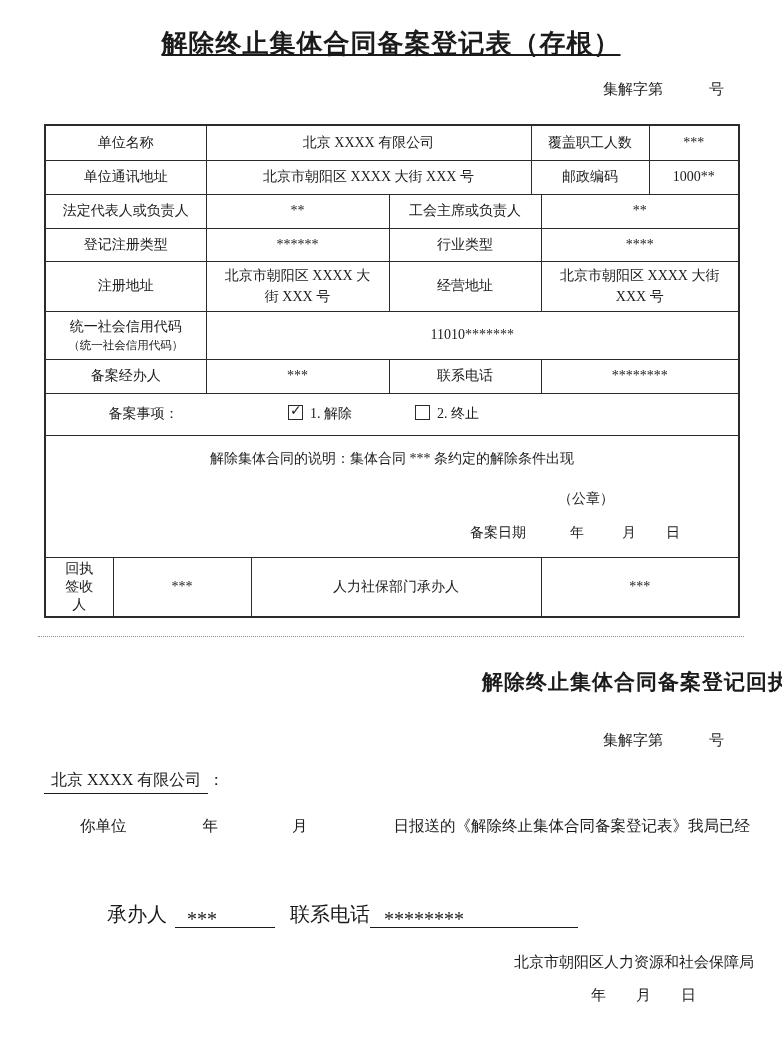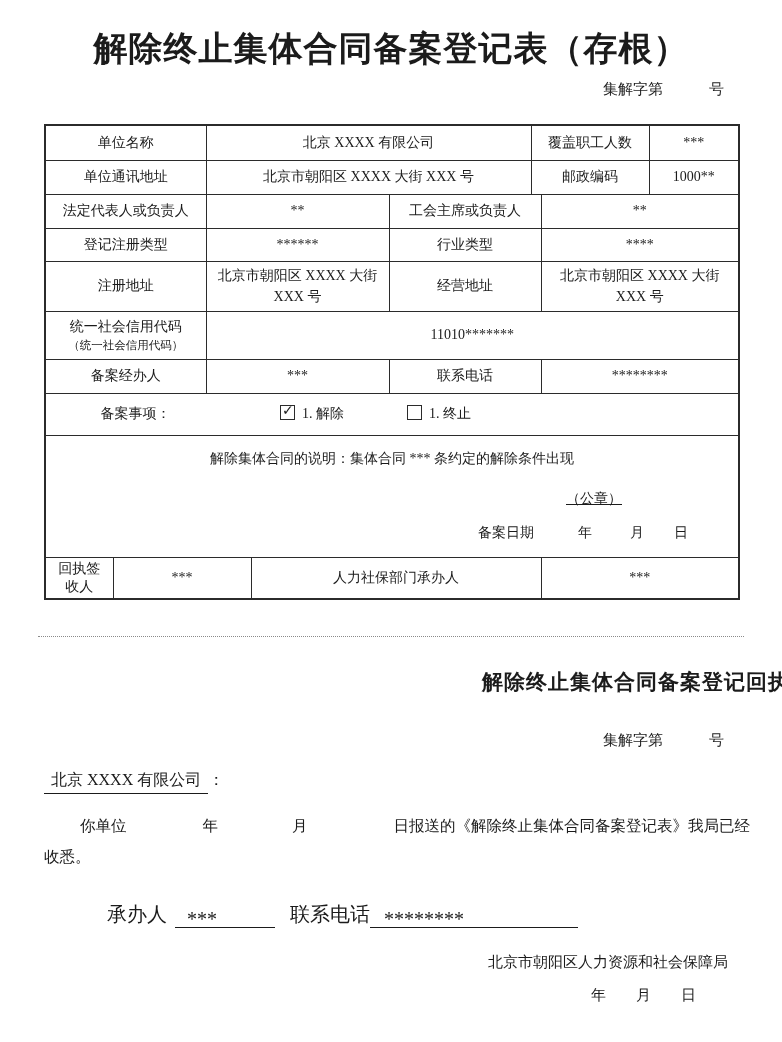--- a/index.html
+++ b/index.html
@@ -2,48 +2,48 @@
 <html><head>
 <meta charset="utf-8">
 <style>
   html,body{margin:0;padding:0;background:#fff;}
   .page{
     position:relative;width:782px;height:1042px;background:#ffffff;
     font-family:"Liberation Serif","DejaVu Serif",serif;color:#1b1b1b;overflow:hidden;
   }
   .title1{position:absolute;top:26px;left:0;width:100%;text-align:center;
     font-family:"Liberation Sans","DejaVu Sans",sans-serif;font-weight:bold;
-    font-size:34px;letter-spacing:1px;}
+    font-size:26px;letter-spacing:1px;text-decoration:underline;}
   .title2{position:absolute;top:668px;left:0;width:100%;text-align:right;
     font-family:"Liberation Sans","DejaVu Sans",sans-serif;font-weight:bold;
     font-size:21px;letter-spacing:1px;padding-left:8px;}
   .refline{position:absolute;left:0;width:100%;display:flex;justify-content:flex-end;
     box-sizing:border-box;font-size:15px;text-align:right;}
   .ref1{top:80px;padding-right:58px;}
   .ref2{top:731px;padding-right:58px;}
   .refline .refgap{display:inline-block;width:46px;}
   table.form{position:absolute;left:44px;top:124px;width:694px;border-collapse:collapse;
     table-layout:fixed;font-size:14px;}
   table.form td{border:1px solid #2b2b2b;text-align:center;vertical-align:middle;
-    padding:2px 8px;overflow:hidden;}
+    padding:2px 16px;overflow:hidden;}
   table.form{border:2px solid #2b2b2b;}
   .r1{height:35px}.r2{height:34px}.r3{height:34px}.r4{height:33px}.r5{height:50px}
   .r6{height:48px}.r7{height:34px}.r8{height:42px}.r9{height:122px}.r10{height:34px}
   td.addr{line-height:1.5;}
   .sublbl{font-size:11.5px;margin-top:2px;}
   td.itemsCell{text-align:left;vertical-align:middle;padding-left:5px;}
   .itemsFlex{display:flex;align-items:center;}
   .itemsFlex .ilabel{flex:0 0 163px;}
   .itemsFlex .opt1{flex:0 0 190px;}
   .cb{position:relative;width:13px;height:13px;border:1px solid #2b2b2b;
     display:inline-block;vertical-align:-2px;margin-right:7px;background:#fff;}
   .cb.checked::after{content:"✓";position:absolute;left:1px;top:-4px;font-size:14px;
     font-weight:bold;font-family:"DejaVu Sans",sans-serif;}
   td.noteCell{text-align:left;vertical-align:top;padding:12px 6px 6px 6px;}
-  .sealLine{text-align:right;padding-right:108px;margin-top:22px;text-decoration:underline;}
+  .sealLine{text-align:right;padding-right:108px;margin-top:22px;}
   .dateLine{display:flex;justify-content:flex-end;padding-right:42px;margin-top:16px;}
   .dateLine .g1{margin-left:44px;}
   .dateLine .g2{margin-left:38px;}
   .dateLine .g3{margin-left:30px;}
   .divider{position:absolute;top:636px;left:38px;width:706px;border-top:1px dotted #8a8a8a;}
   .companyLine{position:absolute;top:759px;left:44px;font-size:16px;margin-top:11px;}
   .companyLine .uline{display:inline-block;border-bottom:1.5px solid #1b1b1b;
     padding:0 7px 2px 7px;}
   .bodyText{position:absolute;top:810px;left:44px;width:700px;font-size:15.5px;
     line-height:31px;}
@@ -52,21 +52,21 @@
   .bodyText .bg2{display:inline-block;width:74px;}
   .bodyText .bg3{display:inline-block;width:86px;}
   .handlerLine{position:absolute;top:901px;left:79px;font-size:20px;
     display:flex;align-items:flex-end;margin-left:28px;}
   .blank{display:inline-block;border-bottom:1.5px solid #1b1b1b;height:20px;
     box-sizing:border-box;}
   .blank1{width:100px;margin-left:8px;padding-left:12px;}
   .blank2{width:208px;padding-left:14px;}
   .phoneLbl{margin-left:15px;}
   .authority{position:absolute;top:953px;left:0;width:100%;box-sizing:border-box;
-    text-align:right;padding-right:54px;font-size:15px;}
+    text-align:right;padding-right:28px;font-size:15px;}
   .footerDate{position:absolute;top:986px;left:0;width:100%;box-sizing:border-box;
     display:flex;justify-content:flex-end;padding-right:86px;font-size:15px;}
   .footerDate .fg{margin-left:30px;}
 </style>
 </head>
 <body>
 
 <div class="page">
 
   <div class="title1">解除终止集体合同备案登记表（存根）</div>
@@ -133,21 +133,21 @@
       <td colspan="2">********</td>
     </tr>
     <tr class="r8">
       <td colspan="8" class="itemsCell">
         <div class="itemsFlex">
           <span class="ilabel">备案事项：</span>
           <span class="opt1">
             <span class="cb checked"></span><span>1. 解除</span>
           </span>
           <span class="opt2">
-            <span class="cb"></span><span>1. 终止</span>
+            <span class="cb"></span><span>2. 终止</span>
           </span>
         </div>
       </td>
     </tr>
     <tr class="r9">
       <td colspan="8" class="noteCell">
         <div>
           <span>解除集体合同的说明：</span><span>集体合同 *** 条约定的解除条件出现</span>
         </div>
         <div class="sealLine">（公章）</div>
@@ -179,21 +179,20 @@
   </div>
 
   <div class="companyLine">
     <span class="uline">北京 XXXX 有限公司</span><span>：</span>
   </div>
 
   <div class="bodyText">
     <div style="white-space:nowrap">
       <span class="ind"></span><span>你单位</span><span class="bg1"></span><span>年</span><span class="bg2"></span><span>月</span><span class="bg3"></span><span>日报送的《解除终止集体合同备案登记表》我局已经</span>
     </div>
-    <div>收悉。</div>
   </div>
 
   <div class="handlerLine">
     <span>承办人</span>
     <span class="blank blank1">***</span>
     <span class="phoneLbl">联系电话</span>
     <span class="blank blank2">********</span>
   </div>
 
   <div class="authority">北京市朝阳区人力资源和社会保障局</div>

